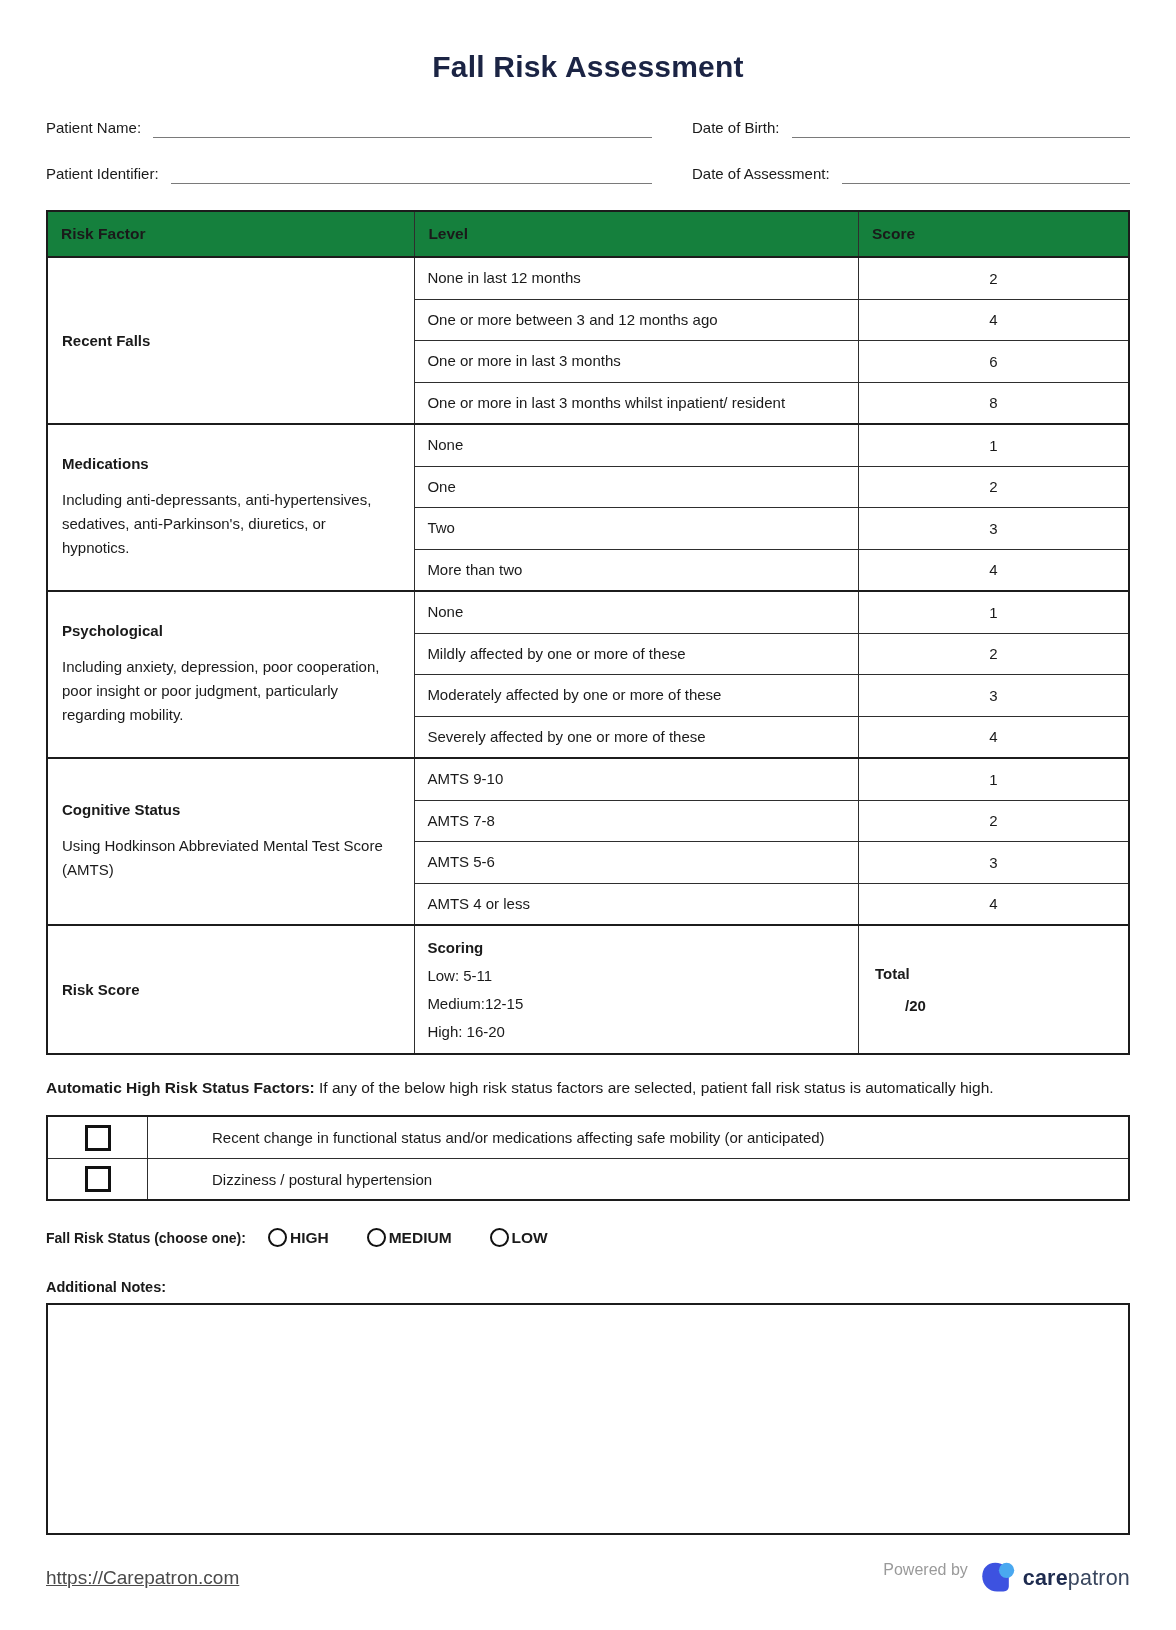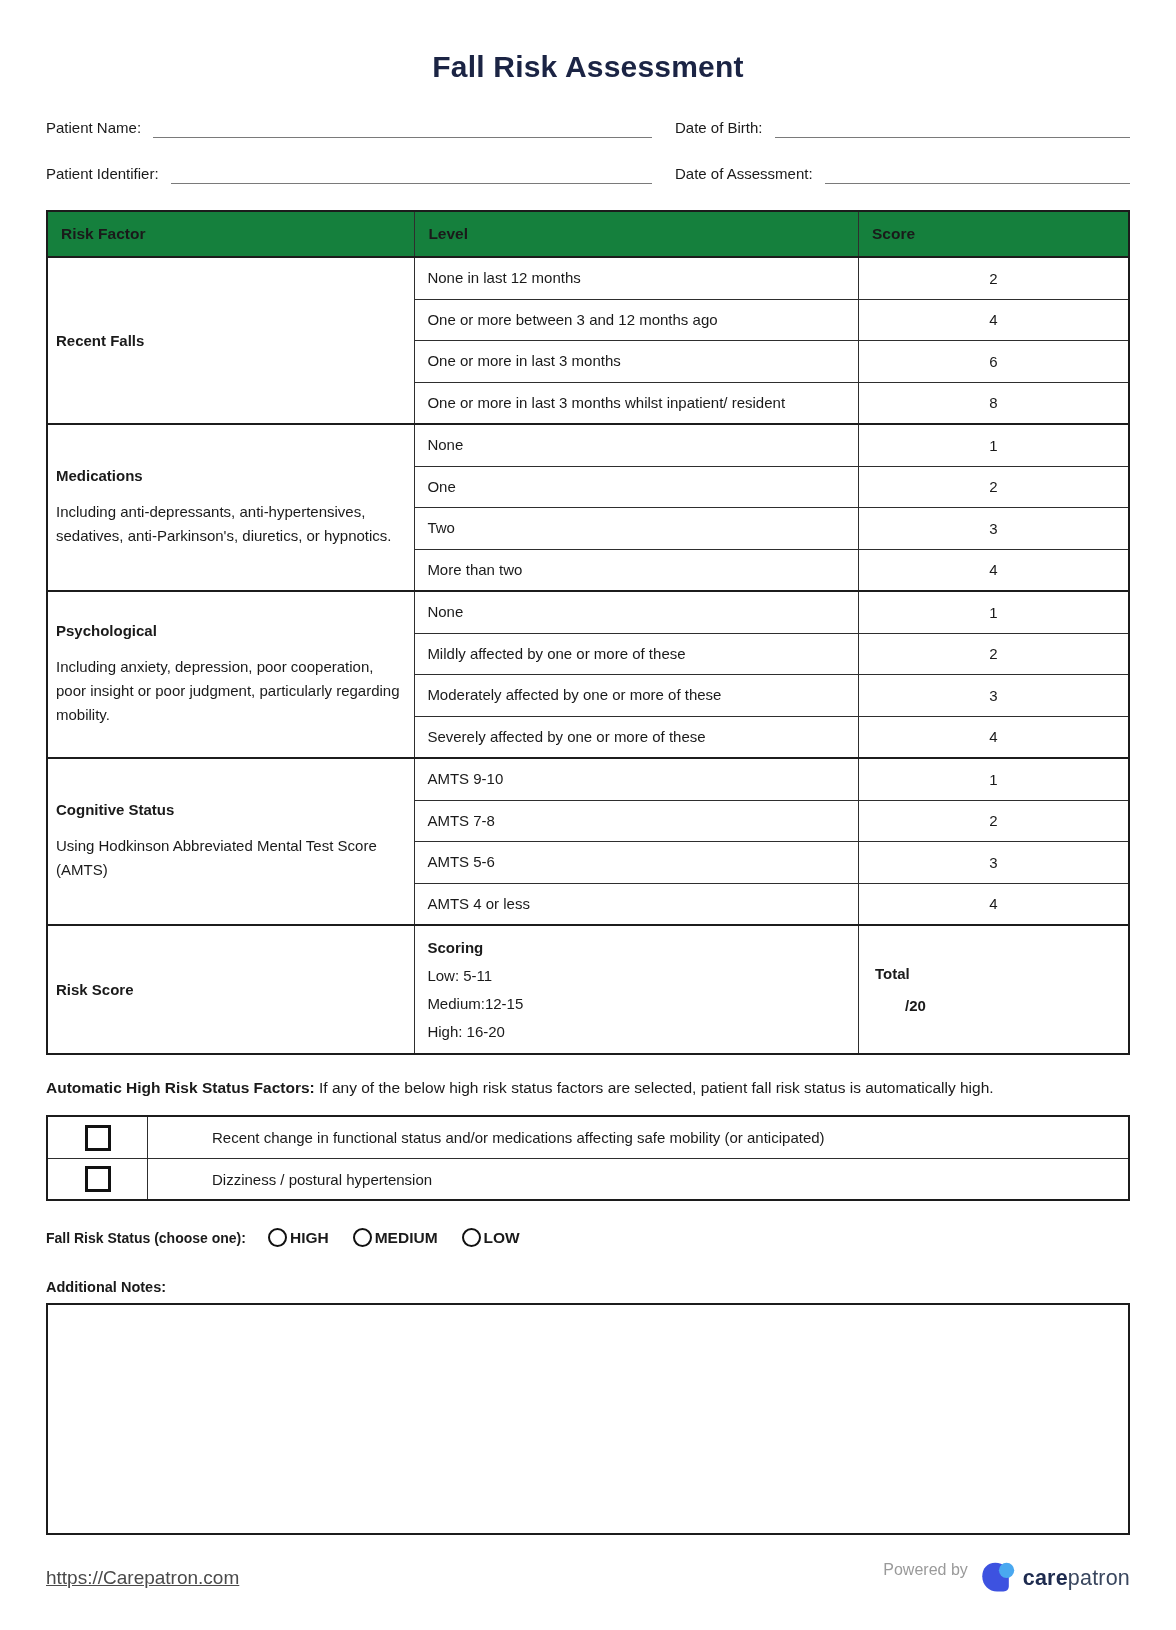--- a/index.html
+++ b/index.html
@@ -16,21 +16,21 @@
   
   .title {
     text-align:center;
     font-size:30px;
     font-weight:700;
     color:#1b2444;
     letter-spacing:0.2px;
     margin-bottom:34px;
   }
   
-  .field-row { display:flex; gap:23px; margin-bottom:26px;justify-content:center; }
+  .field-row { display:flex; gap:40px; margin-bottom:26px;justify-content:center; }
   .field { display:flex; align-items:flex-end; }
   .field-left { width:606px; }
   .field-right { flex:1; }
   .field-label { font-size:15px; white-space:nowrap; padding-bottom:2px; }
   .field-line { flex:1; border-bottom:1.5px solid #7a7a7a; height:20px; margin-left:12px; }
   
   table.risk-table {
     width:100%;
     border-collapse:collapse;
     border:2px solid #1c1c1c;
@@ -42,21 +42,21 @@
     vertical-align:middle;
   }
   table.risk-table tbody { border-top:2px solid #1c1c1c; }
   table.risk-table th {
     background:#15803d;
     font-weight:700;
     text-align:left;
     font-size:15.5px;
     padding:13px 12px 13px 13px;
   }
-  td.factor-cell { vertical-align:top; padding:13px 8px; }
+  td.factor-cell { vertical-align:top; padding:13px 14px; }
   .factor-title { font-weight:700; font-size:15px; }
   .factor-desc { margin-top:16px; line-height:1.62; font-size:15px; padding-right:4px; }
   td.level-cell { padding:9px 12px; height:40px; line-height:1.5; }
   td.score-cell { text-align:center; padding:9px 6px; }
   td.scoring-cell { vertical-align:top; padding:13px 12px; }
   .scoring-title { font-weight:700; }
   .scoring-line { margin-top:11px; }
   td.total-cell { vertical-align:top; padding:13px 16px; text-align:left; }
   .total-label { font-weight:700; }
   .total-value { font-weight:700; margin-top:15px; margin-left:30px; }
@@ -70,21 +70,21 @@
   .checkbox-cell {
     width:100px; border-right:1.5px solid #2e2e2e;
     display:flex; align-items:center; justify-content:center;
     padding:7px 0; flex-shrink:0;
   }
   .checkbox { width:26px; height:26px; border:3px solid #111; background:#fff; }
   .factor-label { display:flex; align-items:center; padding-left:16px; font-size:15px; }
   
   .status-row { display:flex; align-items:center; margin-top:27px; }
   .status-label { font-weight:700; font-size:14px; margin-right:22px; }
-  .radio-option { display:flex; align-items:center; margin-right:24px; }
+  .radio-option { display:flex; align-items:center; margin-right:38px; }
   .radio {
     width:19px; height:19px; border:2.5px solid #111;
     border-radius:50%; background:#fff; margin-right:3px; flex-shrink:0;
   }
   .radio-text { font-weight:700; font-size:15.5px; }
   
   .notes-label { font-weight:700; font-size:14.5px; margin-top:32px; }
   .notes-box { border:2px solid #1c1c1c; height:232px; margin-top:8px; background:#fff; }
   
   .footer { display:flex; justify-content:space-between; align-items:center; margin-top:24px; }

